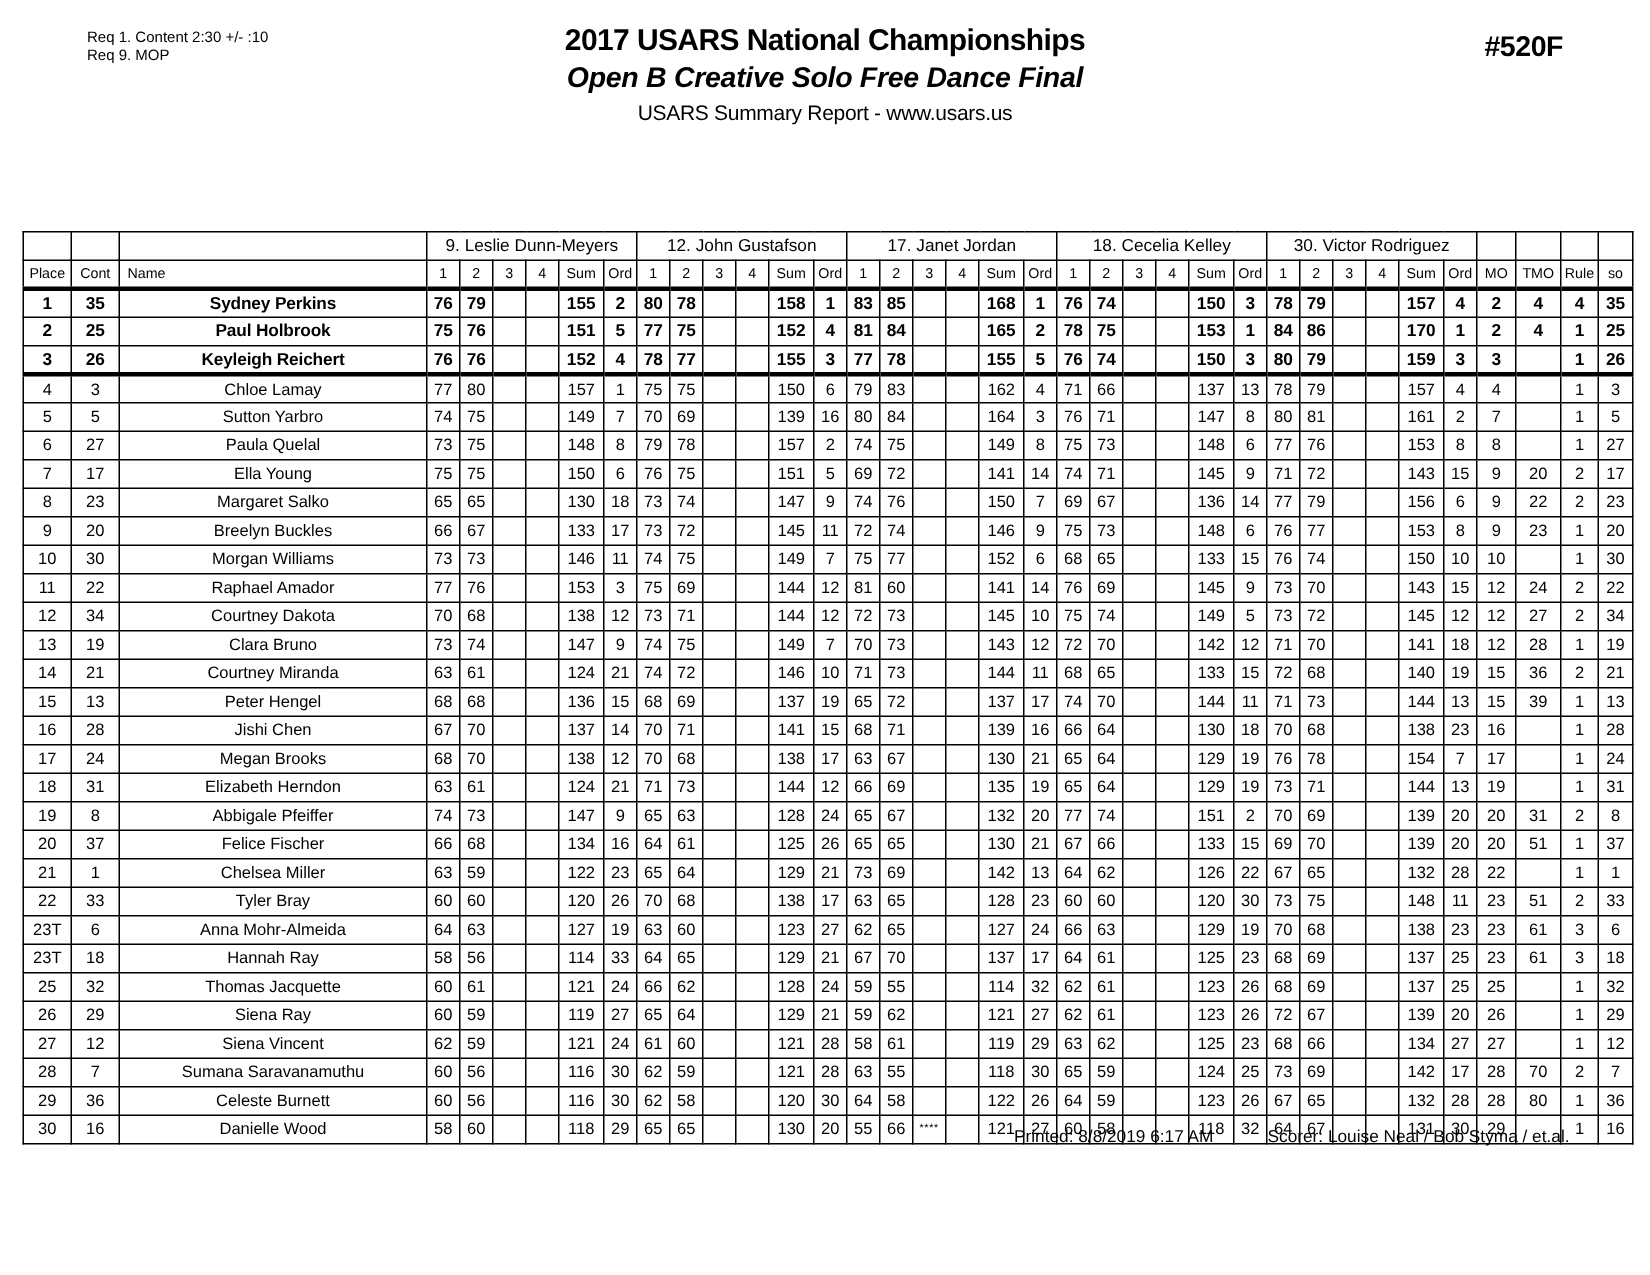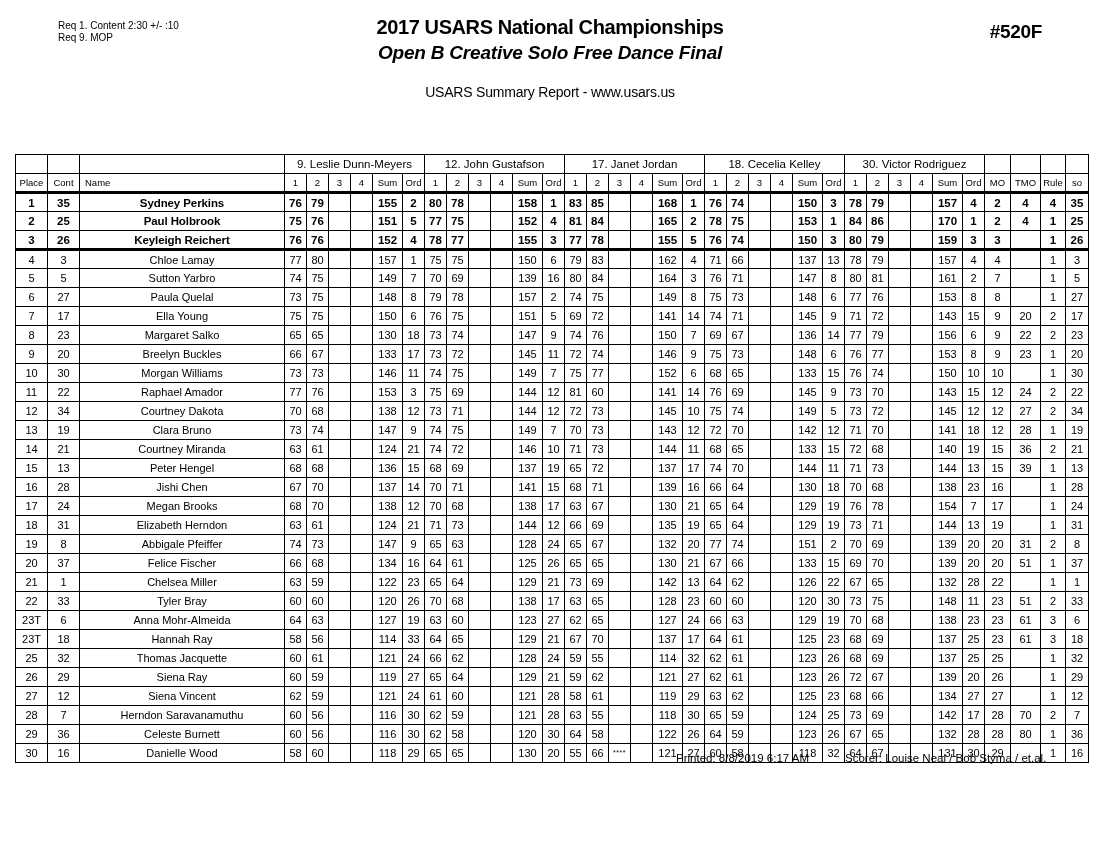--- a/index.html
+++ b/index.html
@@ -61,21 +61,21 @@
     font-weight: bold;
     letter-spacing: -0.2px;
     line-height: 24px;
     margin-top: 2px;
     font-style: italic;
   }
   .title-report {
     font-size: 14px;
     letter-spacing: -0.2px;
     line-height: 19px;
-    margin-top: 18px;
+    margin-top: 1px;
   }
 
   
   .table-wrap {
     position: absolute;
     left: 15px;
     top: 134px;
   }
   table.results {
     border-collapse: collapse;
@@ -1293,21 +1293,21 @@
           <td class="c-sum">134</td>
           <td class="c-ord bl-heavy br-heavy">27</td>
           <td class="c-mo">27</td>
           <td class="c-tmo"></td>
           <td class="c-rule">1</td>
           <td class="c-so">12</td>
         </tr>
         <tr>
           <td class="c-place">28</td>
           <td class="c-cont">7</td>
-          <td class="c-name">Herndon Saravanamuthu</td>
+          <td class="c-name">Sumana Saravanamuthu</td>
           <td class="c-sc bl-heavy">60</td>
           <td class="c-sc">56</td>
           <td class="c-sc"></td>
           <td class="c-sc"></td>
           <td class="c-sum">116</td>
           <td class="c-ord bl-heavy">30</td>
           <td class="c-sc bl-heavy">62</td>
           <td class="c-sc">59</td>
           <td class="c-sc"></td>
           <td class="c-sc"></td>

